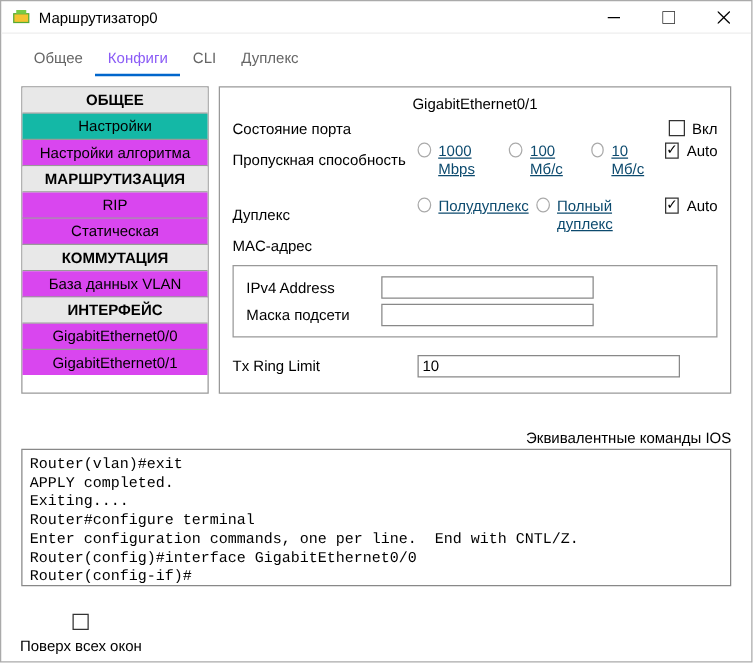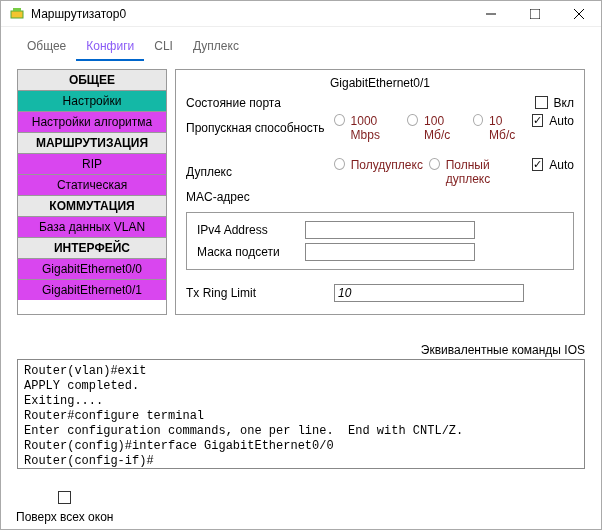--- a/index.html
+++ b/index.html
@@ -18,21 +18,21 @@
 .side-item.selected { background: #14b8a6; }
 .side-item:last-child { border-bottom: none; }
 .content { flex: 1; border: 1px solid #999; padding: 6px 10px 10px; }
 .panel-title { text-align: center; padding: 0 0 4px; }
 .row { display: flex; align-items: center; padding: 2px 0; gap: 8px; }
 .row .label { width: 140px; flex-shrink: 0; }
 .row .controls { flex: 1; display: flex; align-items: flex-start; gap: 6px; color: #999; justify-content: flex-end; }
 .checkbox { width: 13px; height: 13px; border: 1px solid #333; display: inline-flex; align-items: center; justify-content: center; font-size: 11px; background:#fff; }
 .checkbox.checked::after { content: "✓"; line-height: 1; color:#000; }
 .radio { width: 12px; height: 12px; border: 1px solid #aaa; border-radius: 50%; display: inline-block; }
-.controls .rl { color: #7f1d1d; }
+.controls .rl { color: #0c4a6e; text-decoration: underline; }
 .controls .bl { color: #000; }
 input.text { border: 1px solid #888; padding: 1px 3px; font-size: 12px; height: 18px; }
 .ipbox { border: 1px solid #999; margin-top: 6px; padding: 6px 10px; }
 .ipbox .row .label { width: 100px; }
 .ipbox input.text { width: 170px; }
 .sep { height: 12px; }
 .ios-label { padding: 0 16px; margin-top: 20px; text-align: right; }
 .ios-box { margin: 2px 16px 0; border: 1px solid #888; height: 110px; overflow: auto; padding: 4px 6px; font-family: "Courier New", monospace; font-size: 12px; line-height: 15px; white-space: pre; }
 .footer { position: absolute; bottom: 6px; left: 16px; display: flex; align-items: center; gap: 6px; flex-direction: column; }
 </style>
@@ -139,21 +139,21 @@
         <div class="label">Маска подсети</div>
         <input class="text" value="" style="">
       </div>
     </div>
 
     <div class="sep"></div>
 
     <div class="row">
       <div class="label">Tx Ring Limit</div>
       <div class="controls" style="justify-content:flex-start;">
-        <input class="text" style="width: 190px; font-style: italic;" value="10">
+        <input class="text" style="width: 210px;" value="10">
       </div>
     </div>
   </div>
 </div>
 
 <div class="ios-label">Эквивалентные команды IOS</div>
 <div class="ios-box">Router(vlan)#exit
 APPLY completed.
 Exiting....
 Router#configure terminal

